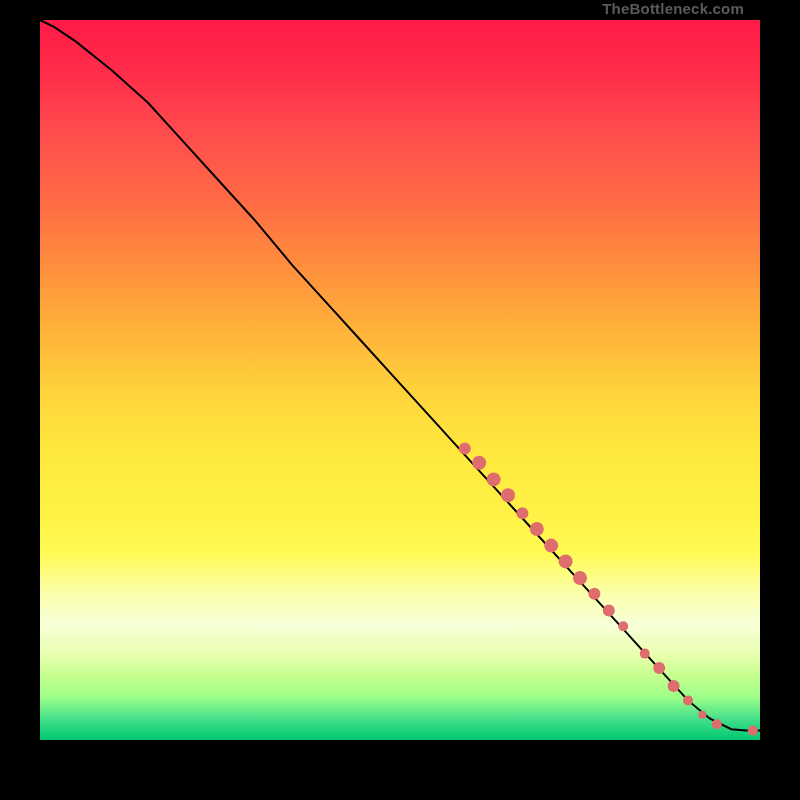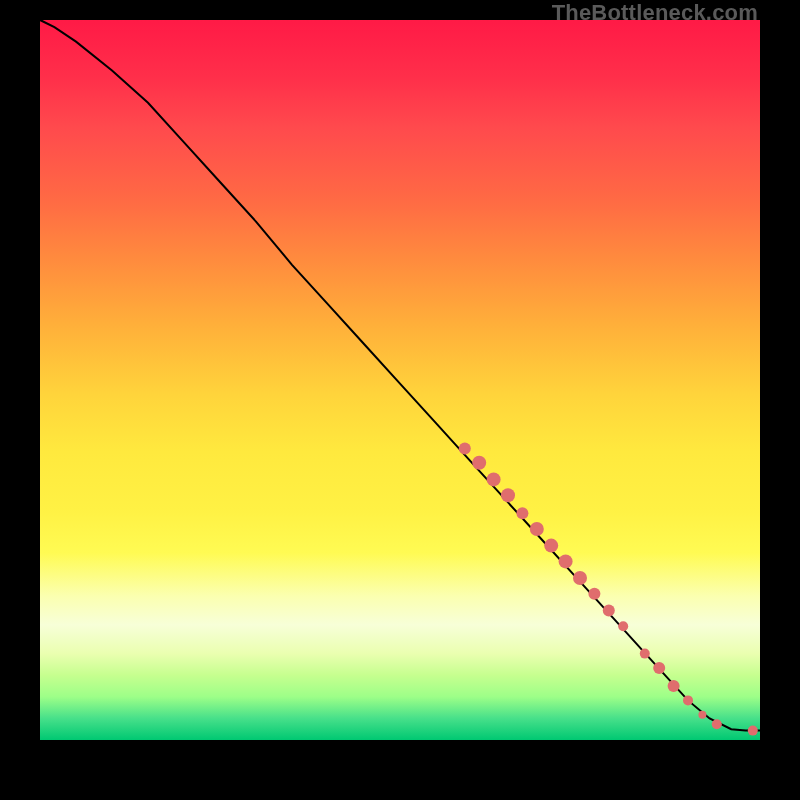--- a/index.html
+++ b/index.html
@@ -40,22 +40,22 @@
       #eaffb0 88%,
       #c6ff8f 91%,
       #9dff88 94%,
       #47e08a 97%,
       #00c872 100%
     );
   }
   .watermark {
     position: absolute;
     top: 0px;
-    right: 42px;
-    font-size: 22px;
+    right: 56px;
+    font-size: 15px;
     font-weight: 600;
     color: #5a5a5a;
     letter-spacing: 0.2px;
     user-select: none;
   }
   svg.curve {
     position: absolute;
     left: 0;
     top: 0;
     width: 720px;

